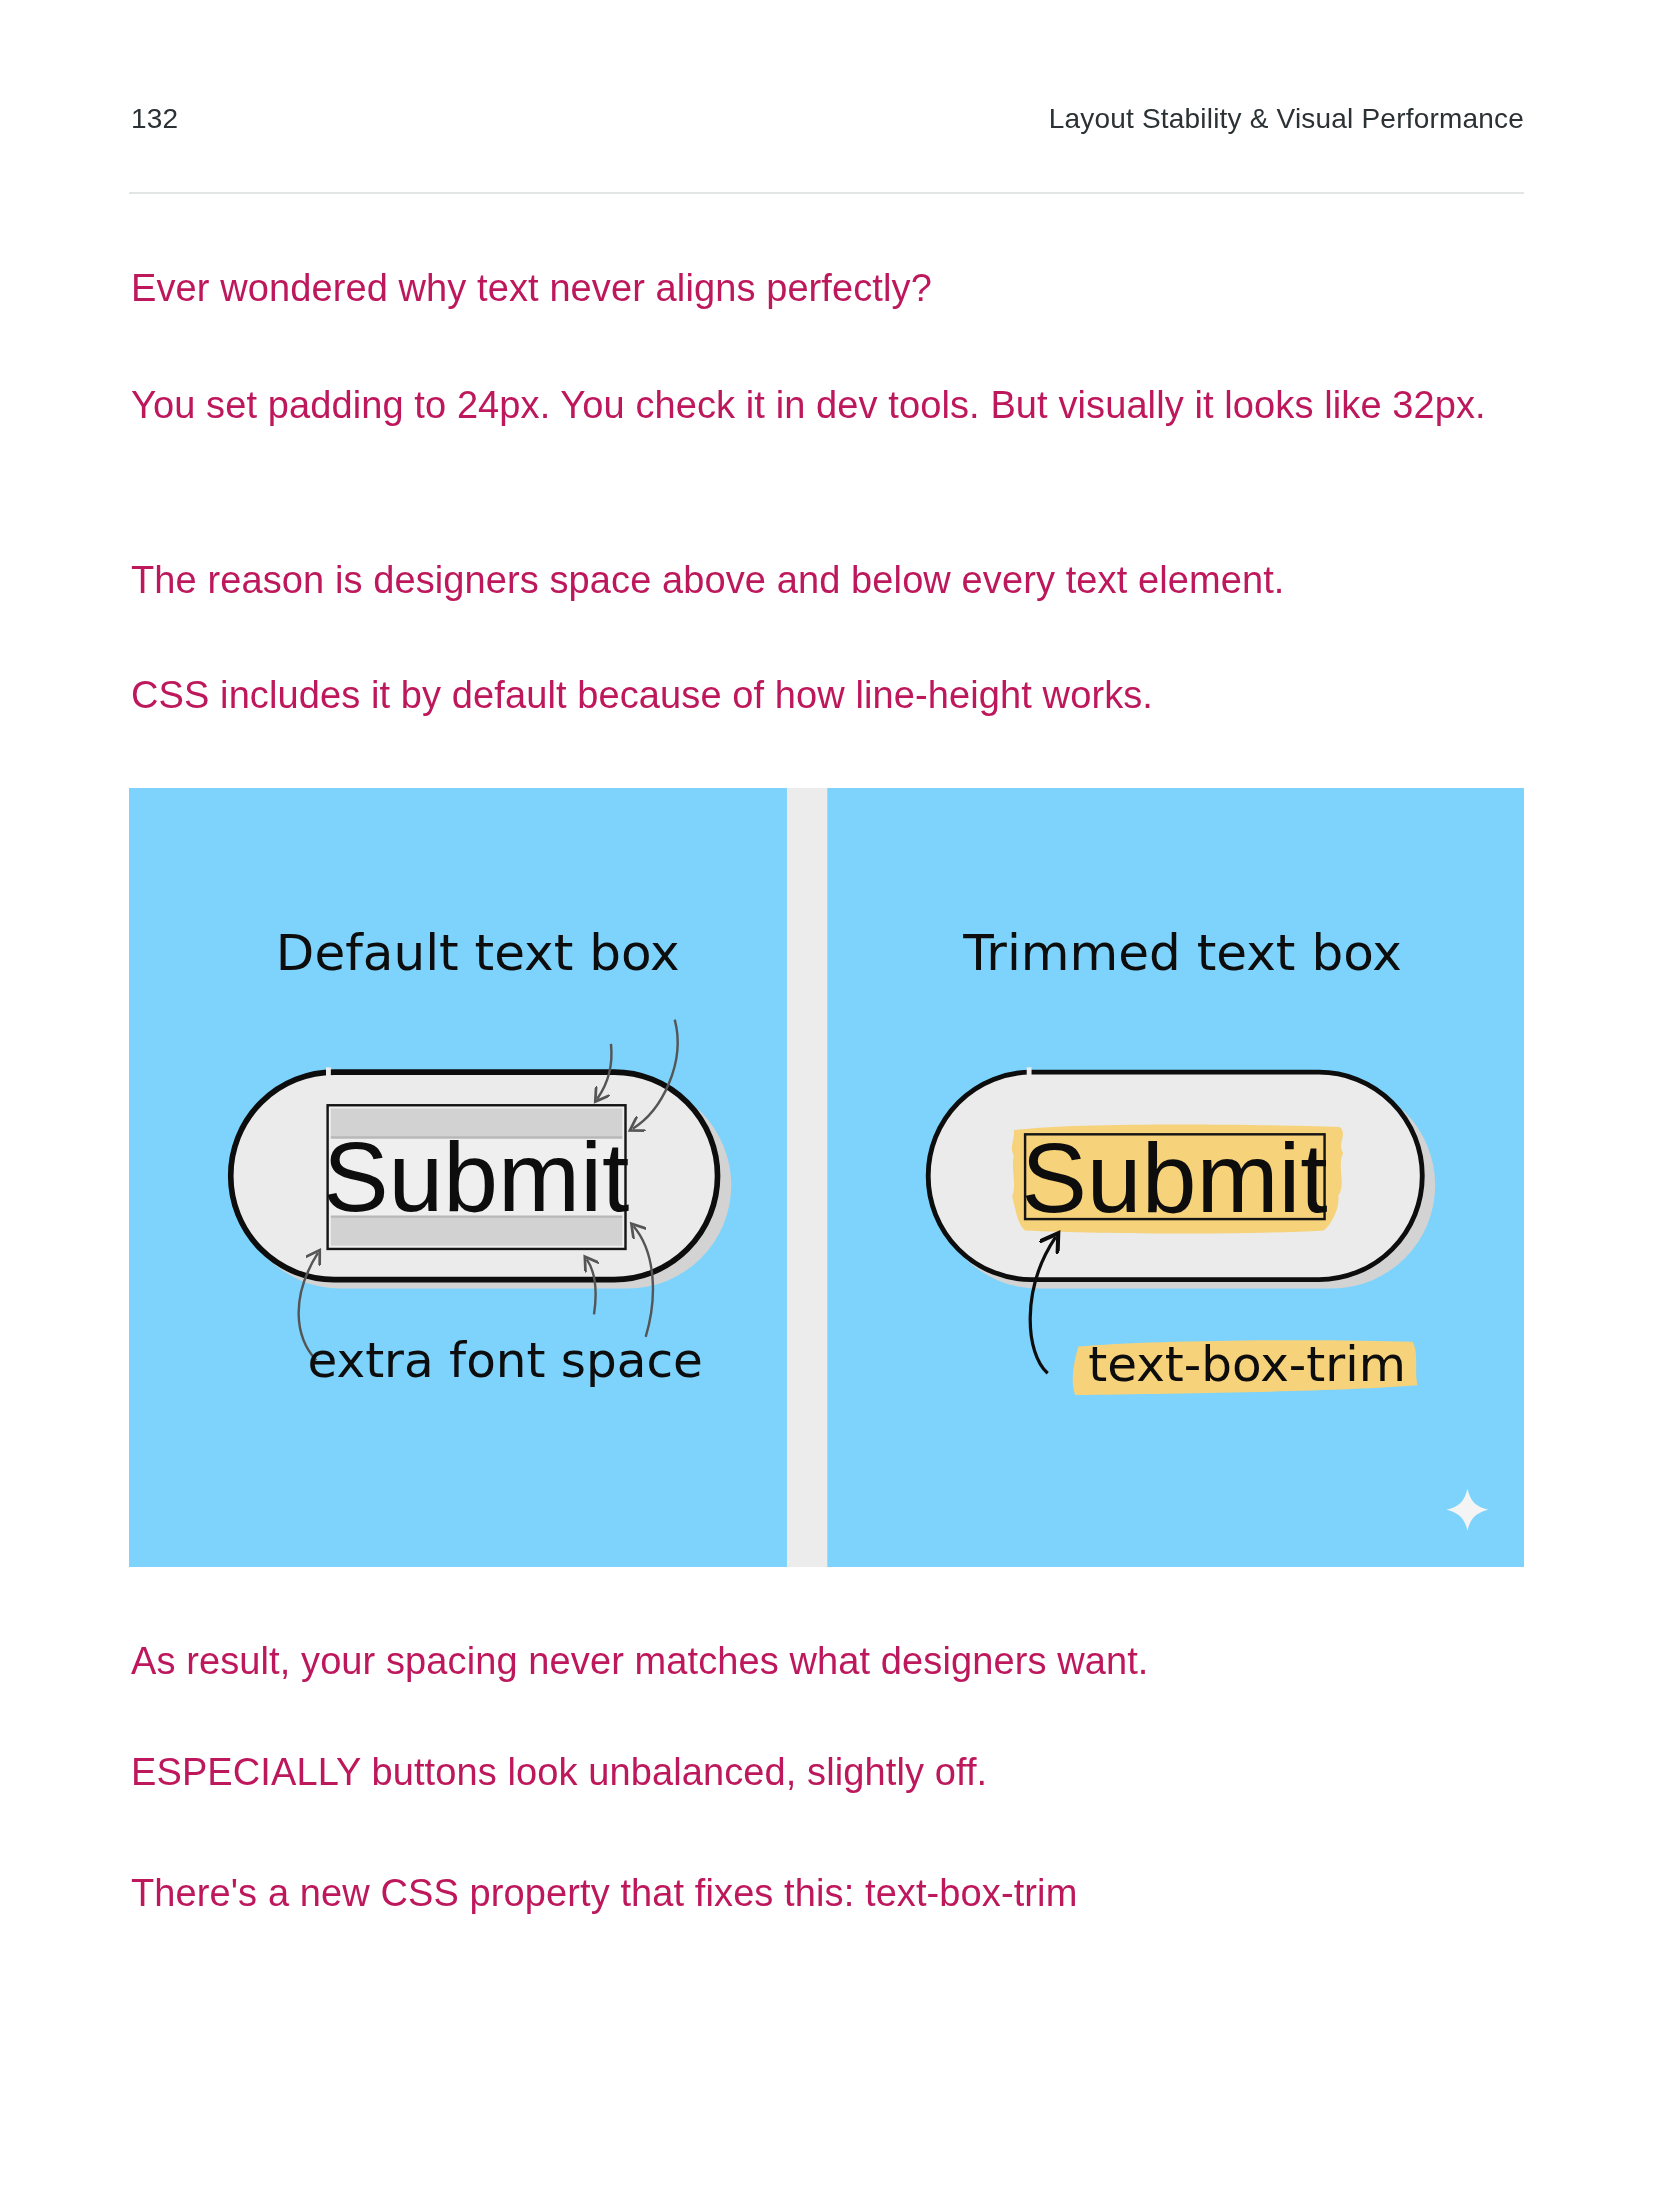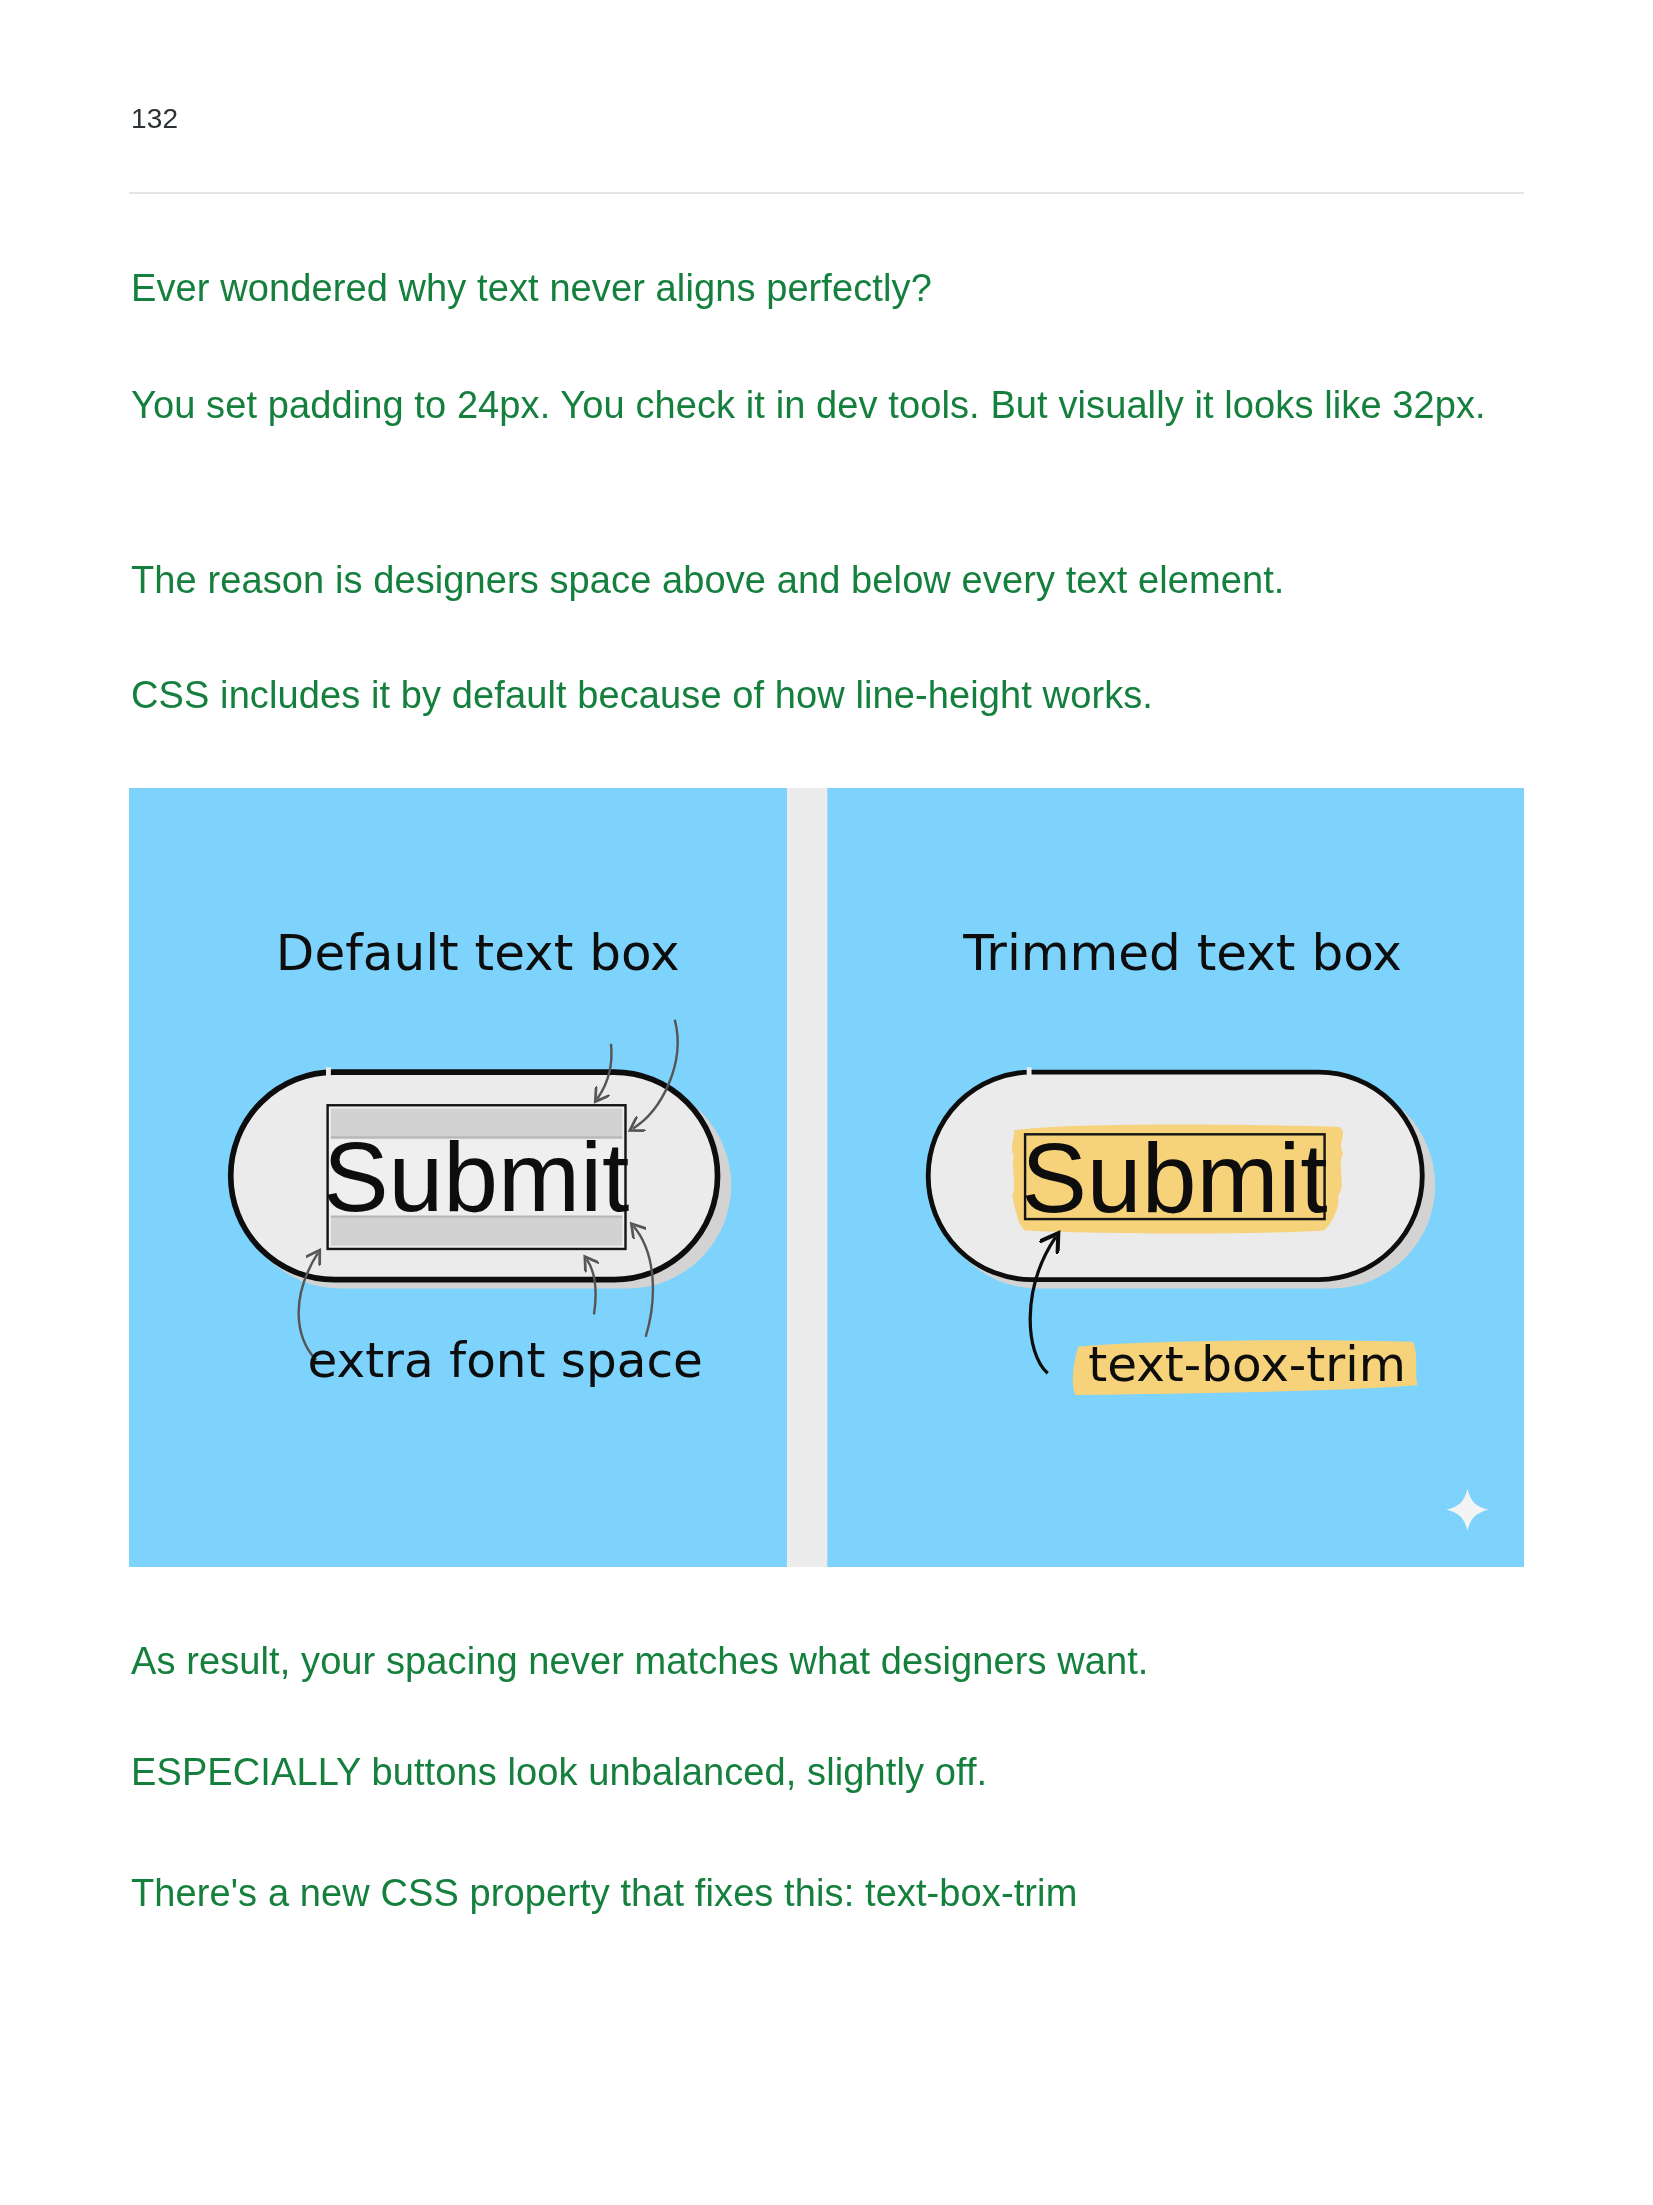--- a/index.html
+++ b/index.html
@@ -36,21 +36,21 @@
     height: 2.4px;
     background: #e3e6e6;
   }
   .para {
     position: absolute;
     left: 131px;
     width: 1393px;
     font-size: 38px;
     line-height: 58px;
     margin: 0;
-    color: #15803d;
+    color: #be185d;
     letter-spacing: 0.1px;
     white-space: normal;
   }
   .figure {
     position: absolute;
     left: 129px;
     top: 788px;
     width: 1395px;
     height: 779px;
     background: #7dd3fc;
@@ -65,20 +65,21 @@
   }
   .hand {
     font-family: "DejaVu Sans", "Liberation Sans", sans-serif;
   }
 </style>
 </head>
 <body>
 
 <div class="page-header">
   <span>132</span>
+  <span>Layout Stability &amp; Visual Performance</span>
 </div>
 <div class="header-rule"></div>
 
 <p class="para" style="top:259px;">Ever wondered why text never aligns perfectly?</p>
 <p class="para" style="top:376px;">You set padding to 24px. You check it in dev tools. But visually it looks like 32px.</p>
 <p class="para" style="top:551px;">The reason is designers space above and below every text element.</p>
 <p class="para" style="top:666px;">CSS includes it by default because of how line-height works.</p>
 
 <div class="figure">
   <svg viewBox="0 0 1728 965" xmlns="http://www.w3.org/2000/svg">

